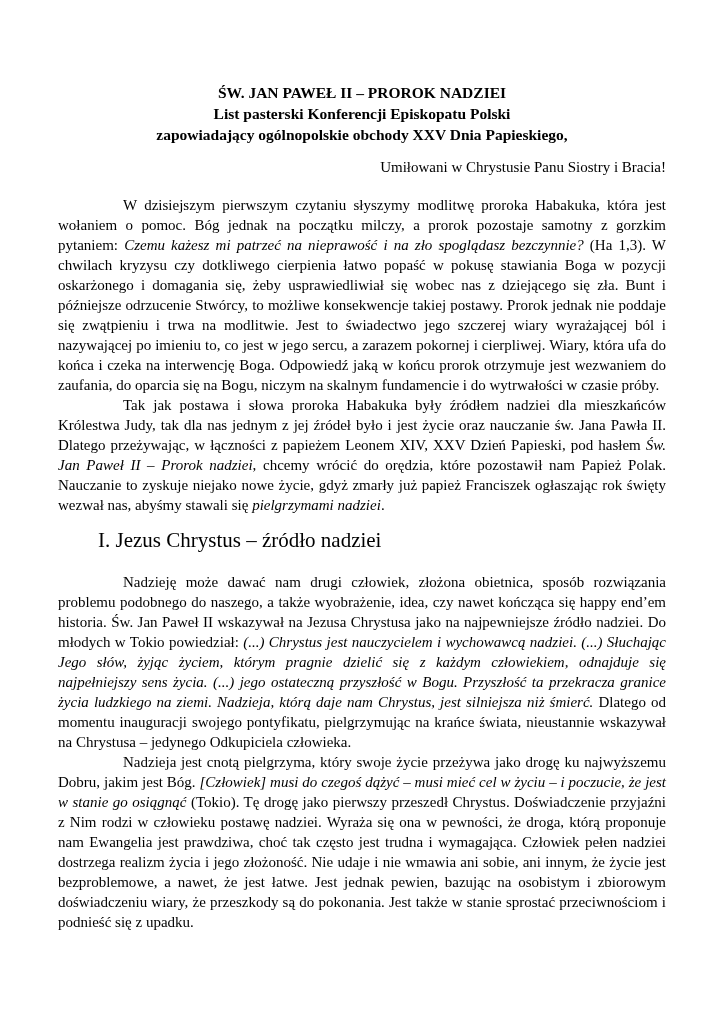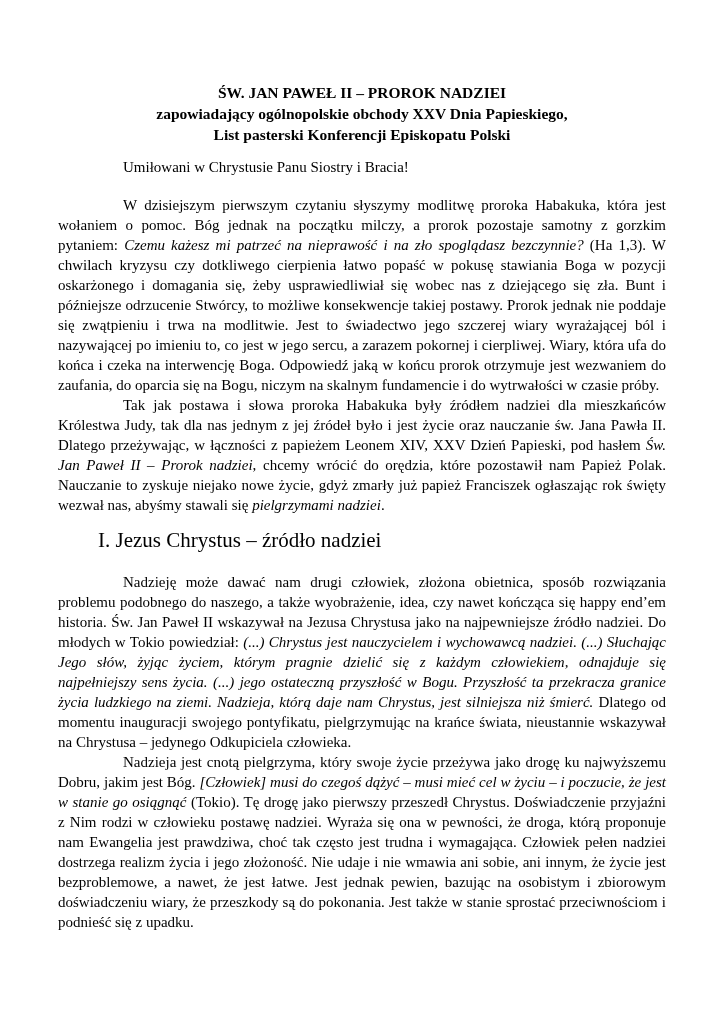--- a/index.html
+++ b/index.html
@@ -26,20 +26,21 @@
     line-height: 21px;
   }
   .title-line {
     white-space: nowrap;
   }
   .salutation {
     margin: 12px 0 18px 0;
     font-size: 15px;
     line-height: 20px;
     text-indent: 65px;
+    text-align: right;
   }
   .para {
     margin: 0;
     font-size: 15px;
     line-height: 20px;
     text-align: justify;
     text-indent: 65px;
   }
   .heading {
     margin: 15px 0 22px 40px;
@@ -50,22 +51,22 @@
   em {
     font-style: italic;
   }
 </style>
 </head>
 <body>
 
 <div class="page">
   <header class="title-block" id="title-block">
       <div class="title-line">ŚW. JAN PAWEŁ II – PROROK NADZIEI</div>
+      <div class="title-line">List pasterski Konferencji Episkopatu Polski</div>
       <div class="title-line">zapowiadający ogólnopolskie obchody XXV Dnia Papieskiego,</div>
-      <div class="title-line">List pasterski Konferencji Episkopatu Polski</div>
     </header>
   <p class="salutation">Umiłowani w Chrystusie Panu Siostry i Bracia!</p>
   <main id="body-blocks">
       <p class="para"><span>W dzisiejszym pierwszym czytaniu słyszymy modlitwę proroka Habakuka, która jest wołaniem o pomoc. Bóg jednak na początku milczy, a prorok pozostaje samotny z gorzkim pytaniem: </span><em>Czemu każesz mi patrzeć na nieprawość i na zło spoglądasz bezczynnie?</em><span> (Ha 1,3). W chwilach kryzysu czy dotkliwego cierpienia łatwo popaść w pokusę stawiania Boga w pozycji oskarżonego i domagania się, żeby usprawiedliwiał się wobec nas z dziejącego się zła. Bunt i późniejsze odrzucenie Stwórcy, to możliwe konsekwencje takiej postawy. Prorok jednak nie poddaje się zwątpieniu i trwa na modlitwie. Jest to świadectwo jego szczerej wiary wyrażającej ból i nazywającej po imieniu to, co jest w jego sercu, a zarazem pokornej i cierpliwej. Wiary, która ufa do końca i czeka na interwencję Boga. Odpowiedź jaką w końcu prorok otrzymuje jest wezwaniem do zaufania, do oparcia się na Bogu, niczym na skalnym fundamencie i do wytrwałości w czasie próby.</span></p>
       <p class="para"><span>Tak jak postawa i słowa proroka Habakuka były źródłem nadziei dla mieszkańców Królestwa Judy, tak dla nas jednym z jej źródeł było i jest życie oraz nauczanie św. Jana Pawła II. Dlatego przeżywając, w łączności z papieżem Leonem XIV, XXV Dzień Papieski, pod hasłem </span><em>Św. Jan Paweł II – Prorok nadziei</em><span>, chcemy wrócić do orędzia, które pozostawił nam Papież Polak. Nauczanie to zyskuje niejako nowe życie, gdyż zmarły już papież Franciszek ogłaszając rok święty wezwał nas, abyśmy stawali się </span><em>pielgrzymami nadziei</em><span>.</span></p>
       <h2 class="heading">I. Jezus Chrystus – źródło nadziei</h2>
       <p class="para"><span>Nadzieję może dawać nam drugi człowiek, złożona obietnica, sposób rozwiązania problemu podobnego do naszego, a także wyobrażenie, idea, czy nawet kończąca się happy end’em historia. Św. Jan Paweł II wskazywał na Jezusa Chrystusa jako na najpewniejsze źródło nadziei. Do młodych w Tokio powiedział: </span><em>(...) Chrystus jest nauczycielem i wychowawcą nadziei. (...) Słuchając Jego słów, żyjąc życiem, którym pragnie dzielić się z każdym człowiekiem, odnajduje się najpełniejszy sens życia. (...) jego ostateczną przyszłość w Bogu. Przyszłość ta przekracza granice życia ludzkiego na ziemi. Nadzieja, którą daje nam Chrystus, jest silniejsza niż śmierć.</em><span> Dlatego od momentu inauguracji swojego pontyfikatu, pielgrzymując na krańce świata, nieustannie wskazywał na Chrystusa – jedynego Odkupiciela człowieka.</span></p>
       <p class="para"><span>Nadzieja jest cnotą pielgrzyma, który swoje życie przeżywa jako drogę ku najwyższemu Dobru, jakim jest Bóg. </span><em>[Człowiek] musi do czegoś dążyć – musi mieć cel w życiu – i poczucie, że jest w stanie go osiągnąć</em><span> (Tokio). Tę drogę jako pierwszy przeszedł Chrystus. Doświadczenie przyjaźni z Nim rodzi w człowieku postawę nadziei. Wyraża się ona w pewności, że droga, którą proponuje nam Ewangelia jest prawdziwa, choć tak często jest trudna i wymagająca. Człowiek pełen nadziei dostrzega realizm życia i jego złożoność. Nie udaje i nie wmawia ani sobie, ani innym, że życie jest bezproblemowe, a nawet, że jest łatwe. Jest jednak pewien, bazując na osobistym i zbiorowym doświadczeniu wiary, że przeszkody są do pokonania. Jest także w stanie sprostać przeciwnościom i podnieść się z upadku.</span></p>
     </main>
 </div>

